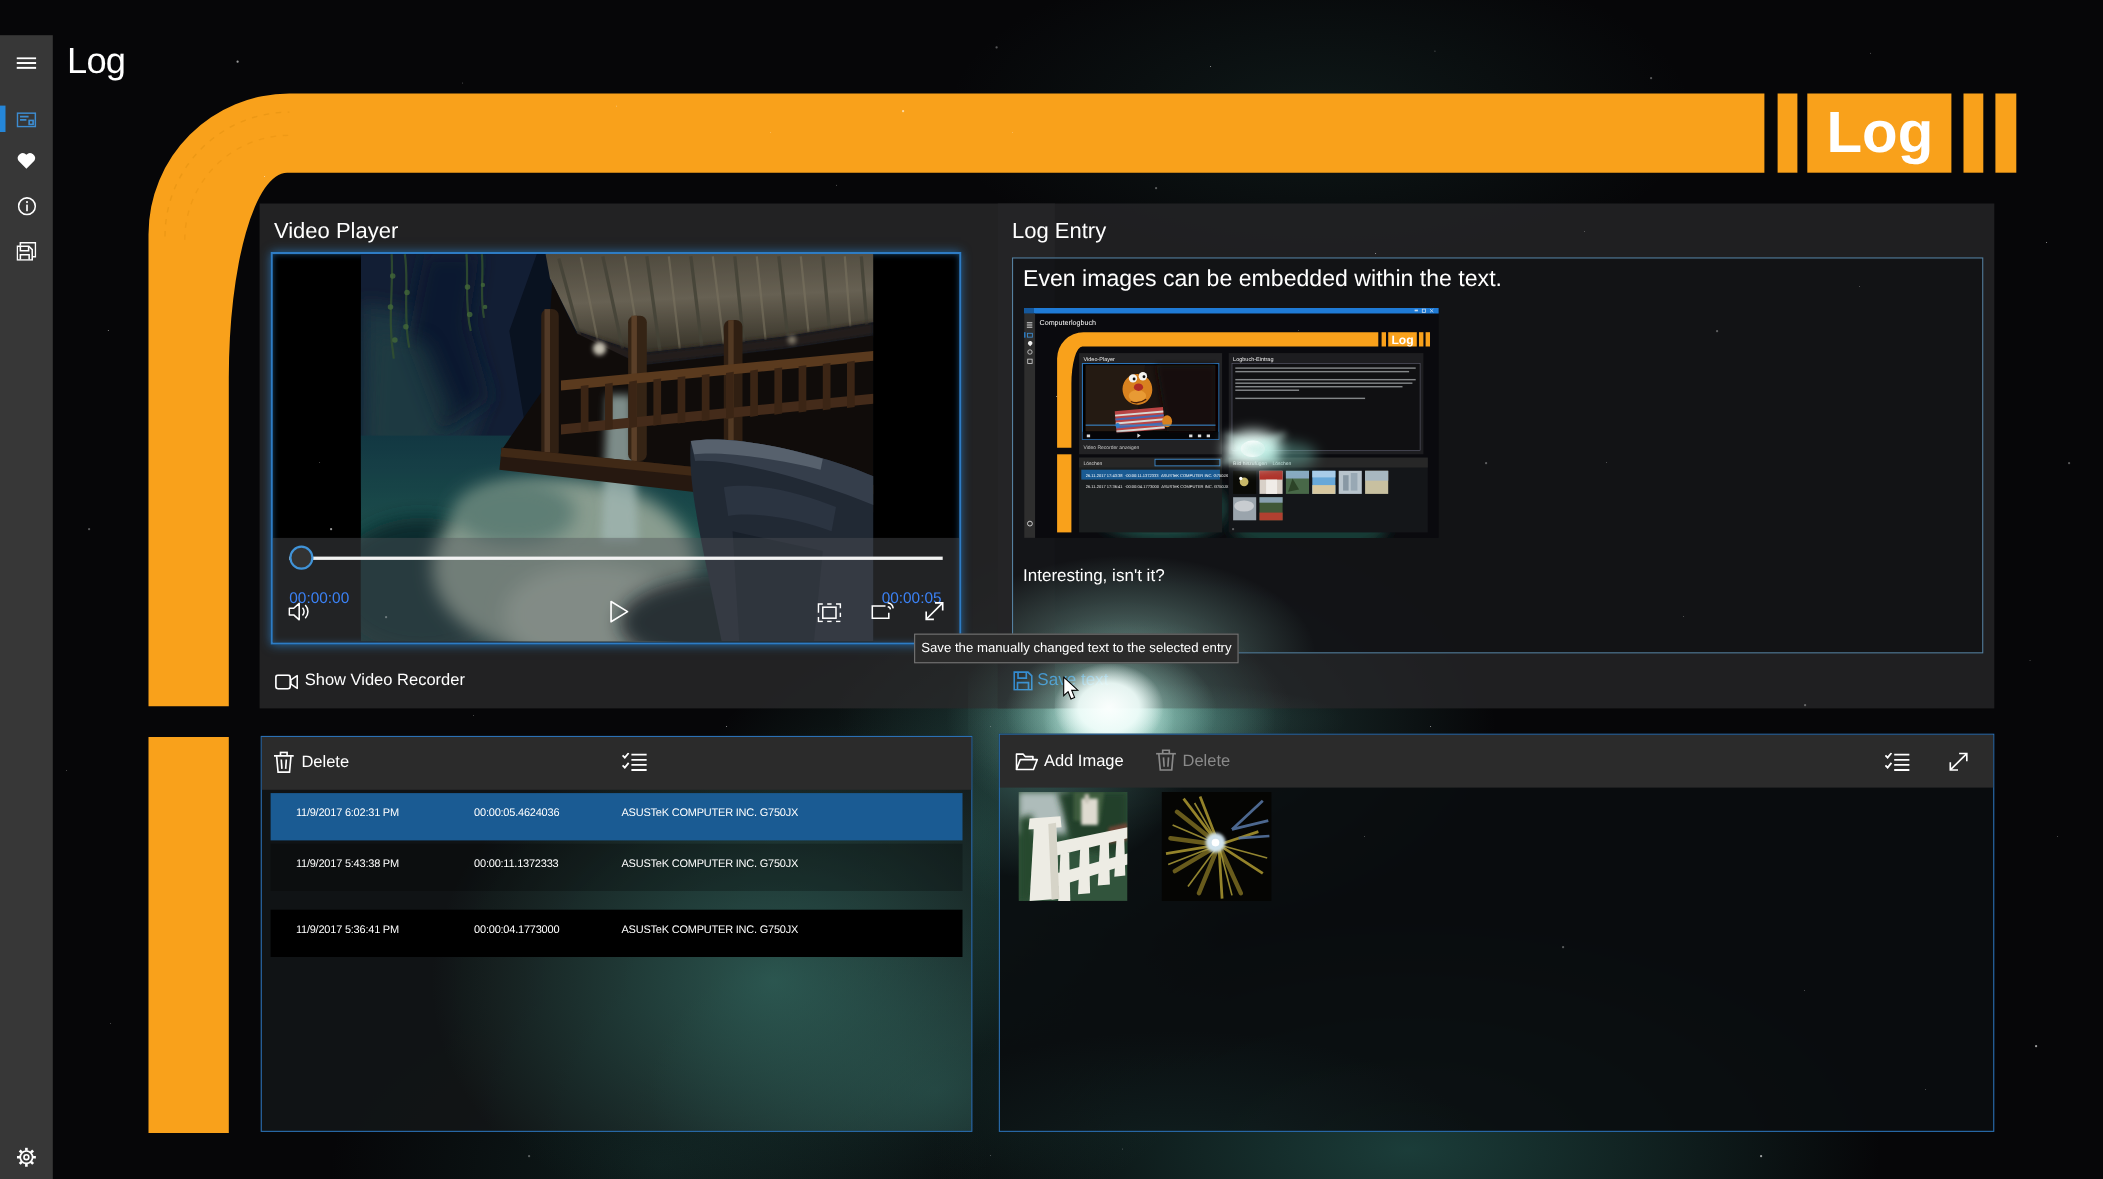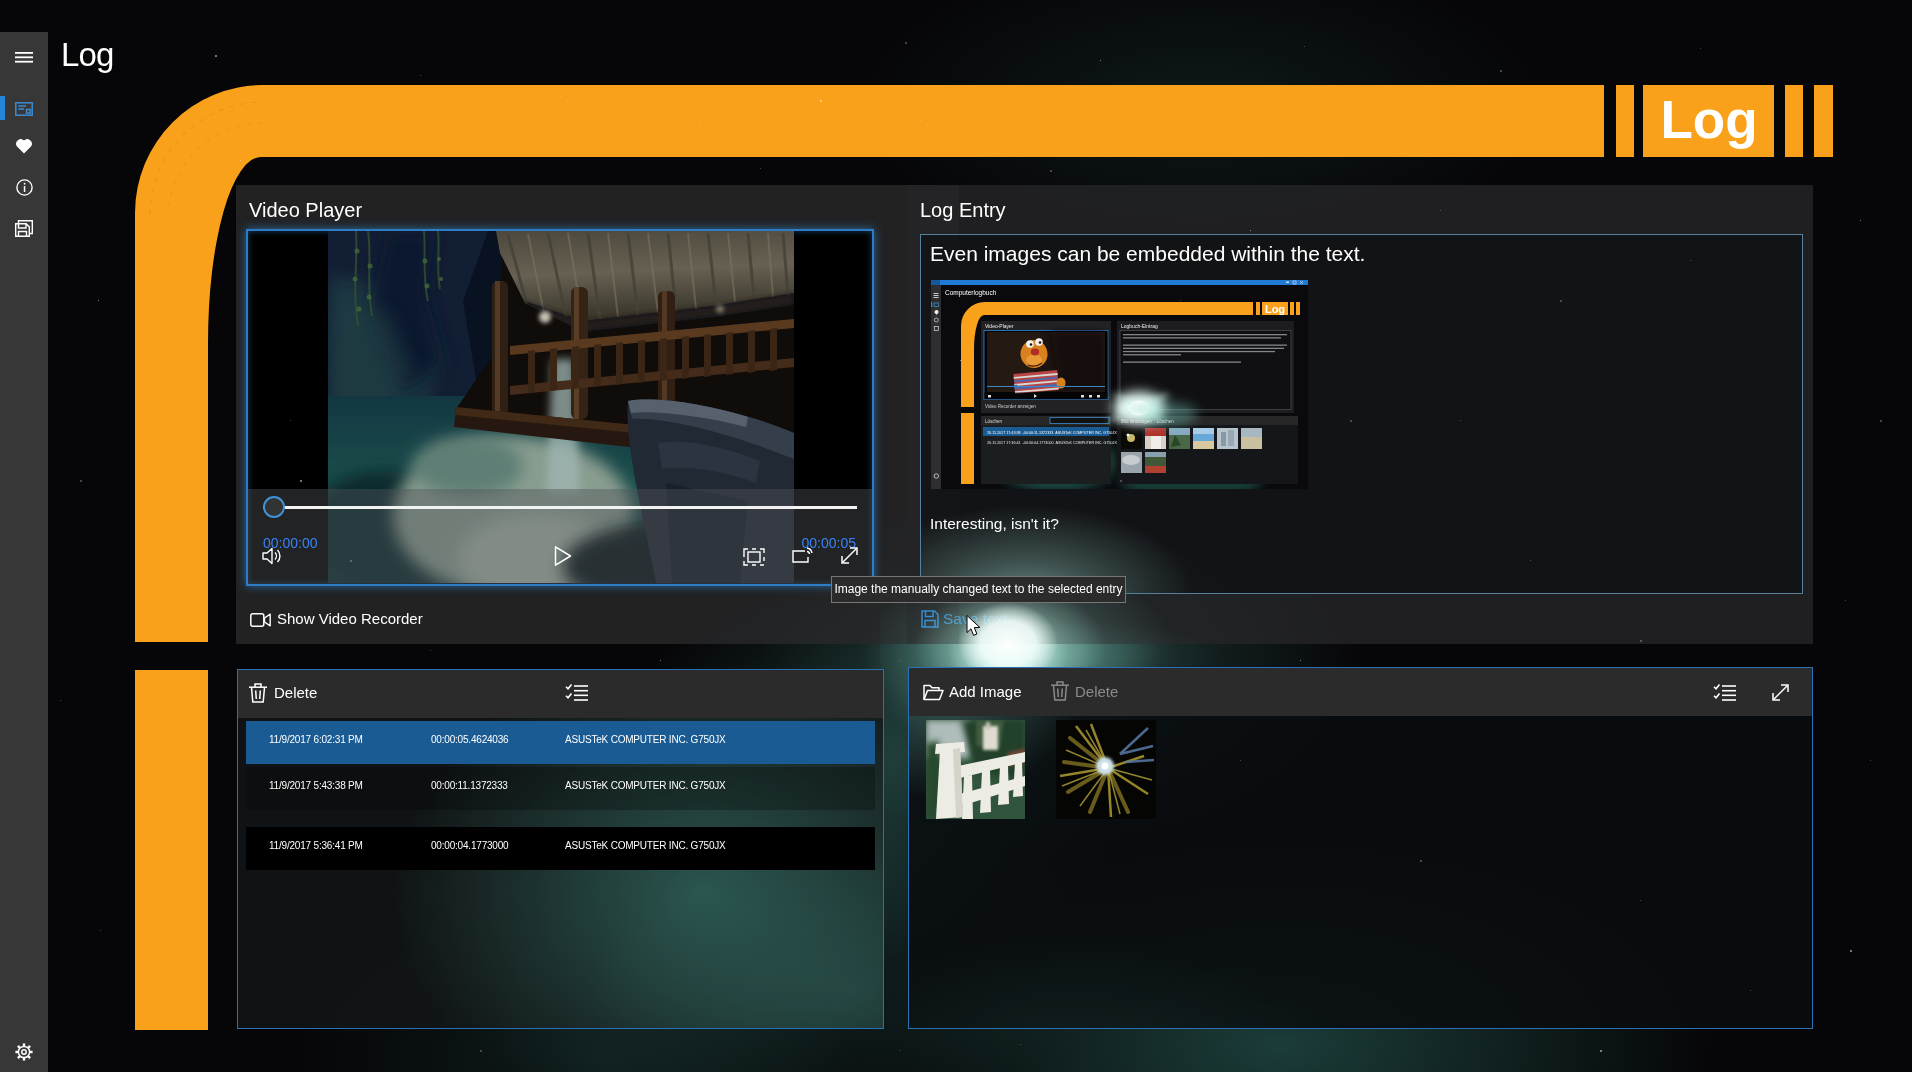--- a/index.html
+++ b/index.html
@@ -405,21 +405,21 @@
         <path d="M1,1 L13.5,1 L17,4.5 L17,17 L1,17 Z"></path>
         <path d="M4.5,1 L4.5,6.5 L12,6.5 L12,1"></path>
         <path d="M4,17 L4,10.5 L14,10.5 L14,17"></path>
       </g>
     </svg>
     <span style="position:absolute; left:22px; top:0px; font-size:15.5px; color:#2d86d2;">Save text</span>
   </div>
 
   <div id="glowburst"></div>
 
-  <div id="tooltip">Image the manually changed text to the selected entry</div>
+  <div id="tooltip">Save the manually changed text to the selected entry</div>
 
   <svg class="abs" style="left:966px; top:615px;" width="17" height="25" viewBox="0 0 17 25">
     <polygon points="1,0.5 1,17.5 5,13.8 7.6,20.4 10.9,19 8.3,12.6 13.8,12.4" fill="#fff" stroke="#000" stroke-width="1"></polygon>
   </svg>
 
   <div id="listpanel" class="panel">
     <div class="phead"></div>
     <svg class="abs" style="left:11px; top:13px;" width="19" height="20" viewBox="0 0 19 20">
       <g stroke="#fff" stroke-width="1.5" fill="none">
         <path d="M2.5,4.5 L3.8,19 L14.2,19 L15.5,4.5"></path>

